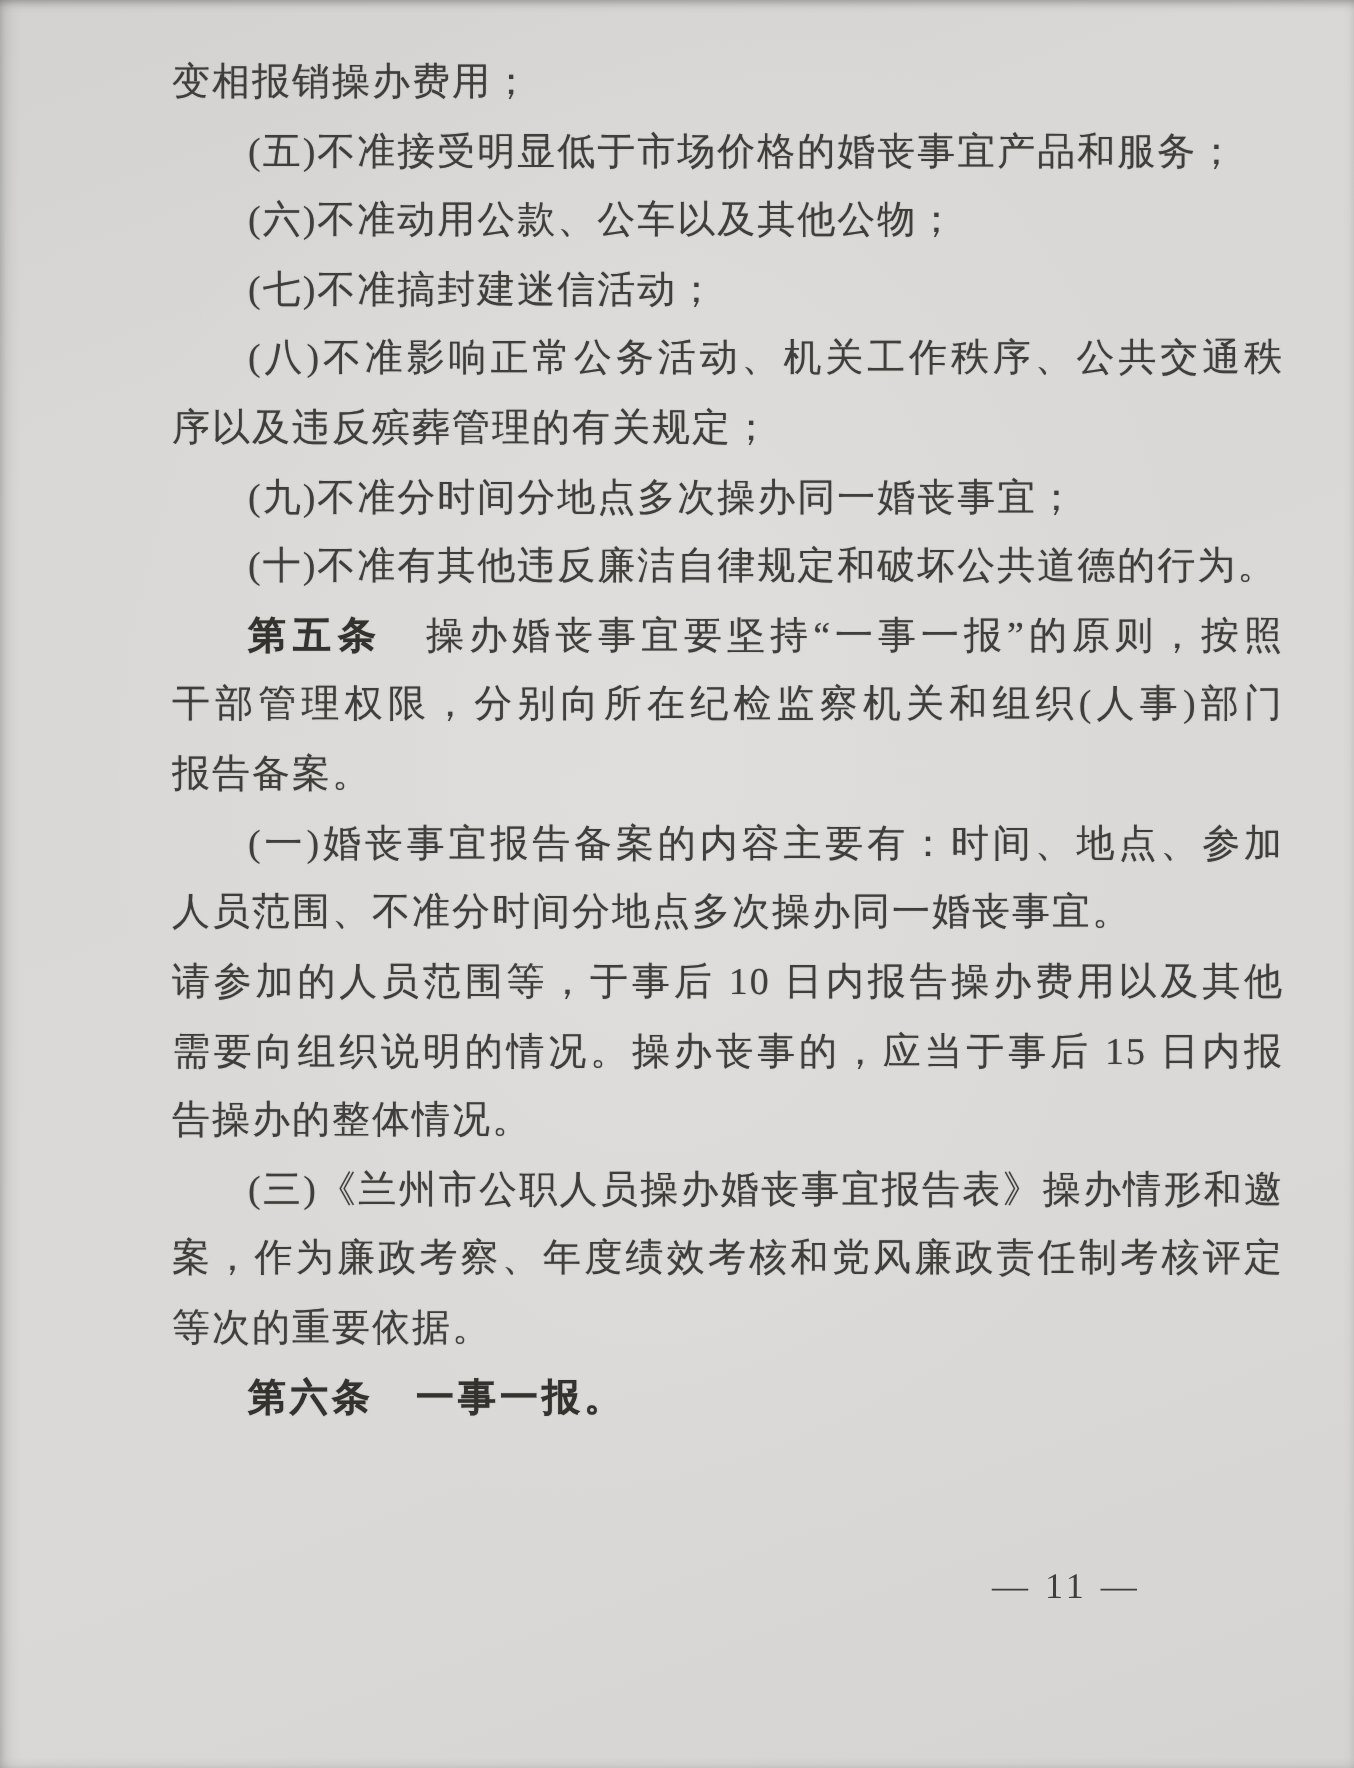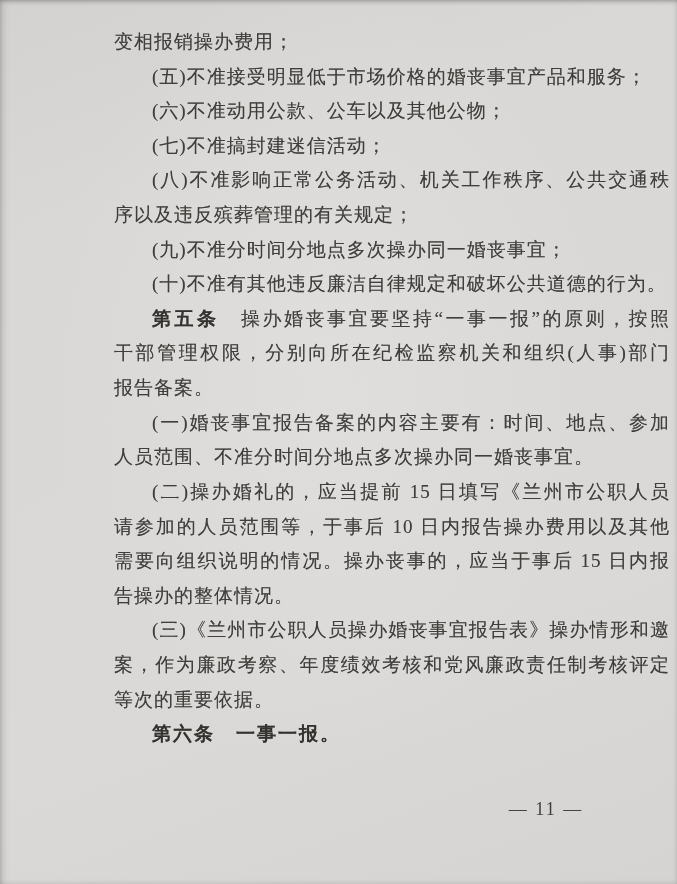--- a/index.html
+++ b/index.html
@@ -30,21 +30,20 @@
   .text-block {
     position: absolute;
     left: 86px;
     top: 25px;
     width: 556px;
     font-size: 19px;
     line-height: 34.62px;
     letter-spacing: 1px;
     color: var(--ink);
     text-shadow: 0 0 0.6px rgba(64,62,59,0.45);
-    margin-left: 28px;
   }
   .line {
     white-space: normal;
     height: 34.62px;
   }
   .line.ind { text-indent: 38px; }
   .line.fill {
     text-align: justify;
     text-align-last: justify;
   }
@@ -52,46 +51,44 @@
     font-family: Liberation Serif, serif;
     font-weight: 700;
     color: var(--ink-bold);
     letter-spacing: 2px;
   }
   .page-number {
     position: absolute;
     top: 783px;
     left: 496px;
     width: 100px;
-    text-align: center;
+    text-align: left;
     font-size: 18px;
     letter-spacing: 2px;
     color: var(--ink);
-    margin-top: 16px;
   }
 </style>
 </head>
 <body>
 
 <div class="page">
   <div class="text-block">
     <div class="line"><span>变相报销操办费用；</span></div>
     <div class="line ind"><span>(五)不准接受明显低于市场价格的婚丧事宜产品和服务；</span></div>
     <div class="line ind"><span>(六)不准动用公款、公车以及其他公物；</span></div>
     <div class="line ind"><span>(七)不准搞封建迷信活动；</span></div>
     <div class="line ind fill"><span>(八)不准影响正常公务活动、机关工作秩序、公共交通秩</span></div>
     <div class="line"><span>序以及违反殡葬管理的有关规定；</span></div>
     <div class="line ind"><span>(九)不准分时间分地点多次操办同一婚丧事宜；</span></div>
     <div class="line ind"><span>(十)不准有其他违反廉洁自律规定和破坏公共道德的行为。</span></div>
     <div class="line ind fill"><b class="lead">第五条</b><span>　操办婚丧事宜要坚持“一事一报”的原则，按照</span></div>
     <div class="line fill"><span>干部管理权限，分别向所在纪检监察机关和组织(人事)部门</span></div>
     <div class="line"><span>报告备案。</span></div>
     <div class="line ind fill"><span>(一)婚丧事宜报告备案的内容主要有：时间、地点、参加</span></div>
     <div class="line"><span>人员范围、不准分时间分地点多次操办同一婚丧事宜。</span></div>
-    <div class="line ind fill"><span>(二)操办婚礼的，应当提前 15 日填写《兰州市公职人员</span></div>
     <div class="line fill"><span>请参加的人员范围等，于事后 10 日内报告操办费用以及其他</span></div>
     <div class="line fill"><span>需要向组织说明的情况。操办丧事的，应当于事后 15 日内报</span></div>
     <div class="line"><span>告操办的整体情况。</span></div>
     <div class="line ind fill"><span>(三)《兰州市公职人员操办婚丧事宜报告表》操办情形和邀</span></div>
     <div class="line fill"><span>案，作为廉政考察、年度绩效考核和党风廉政责任制考核评定</span></div>
     <div class="line"><span>等次的重要依据。</span></div>
     <div class="line ind"><b class="lead">第六条　一事一报。</b><span></span></div>
   </div>
 
   <div class="page-number">— 11 —</div>

